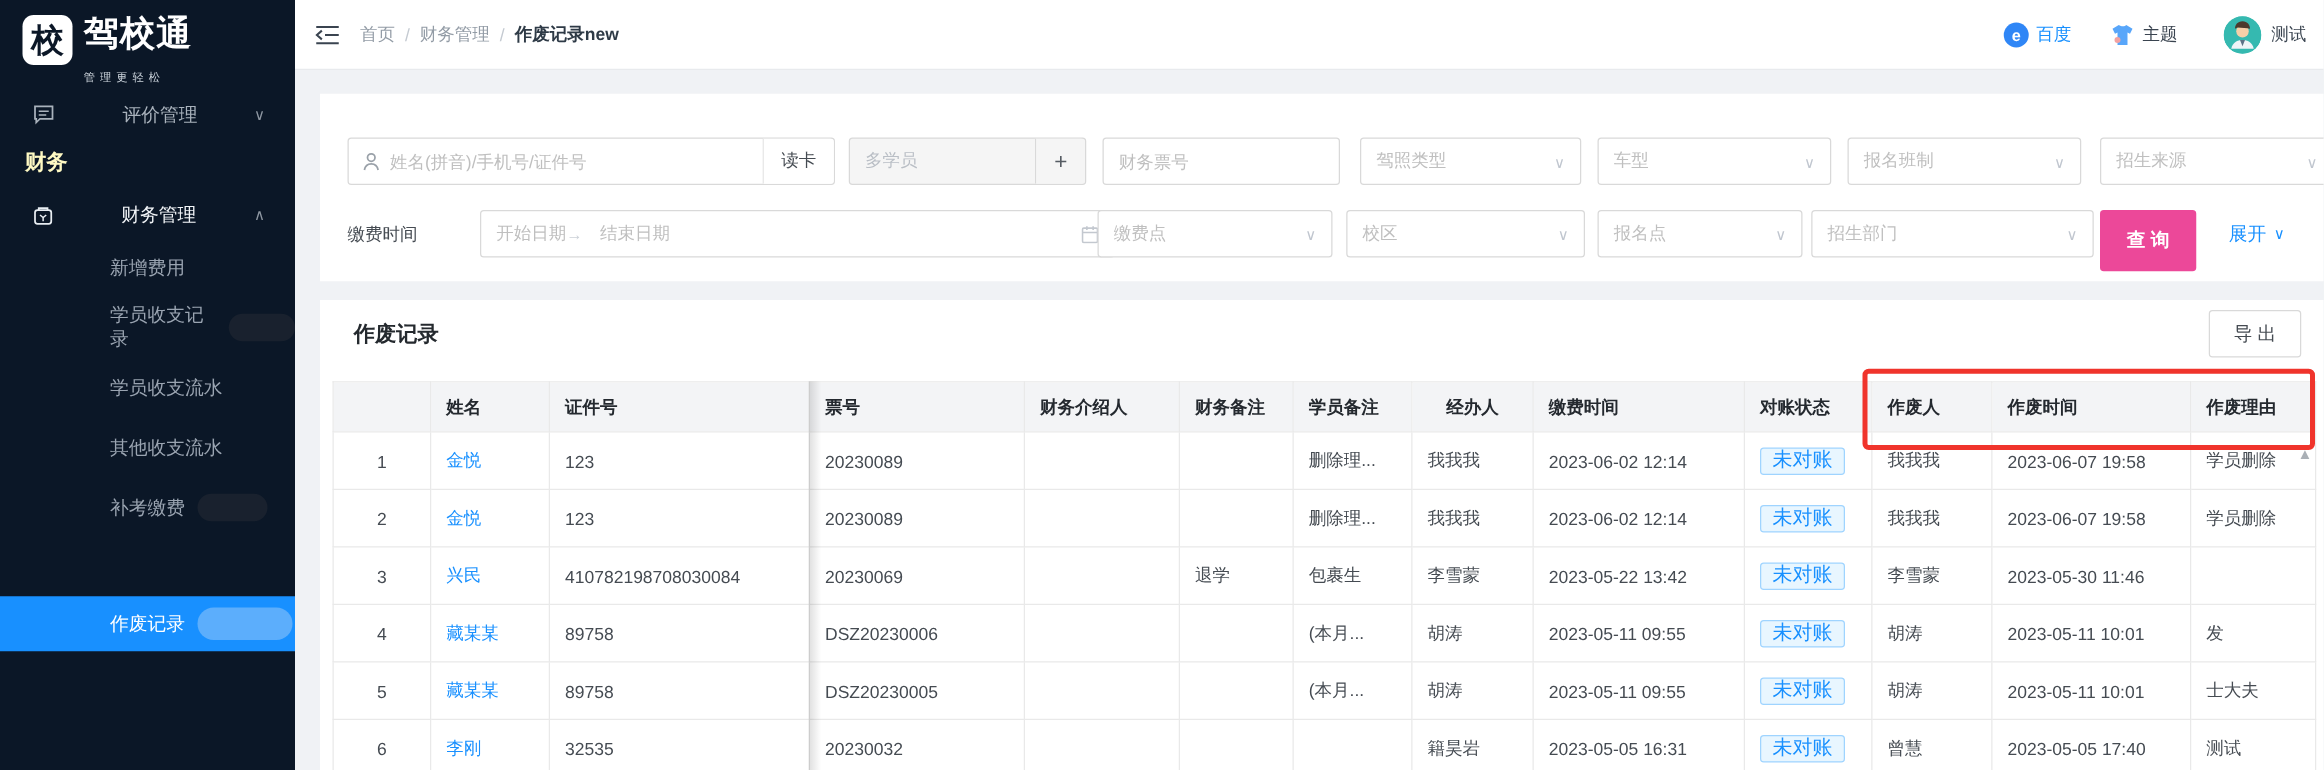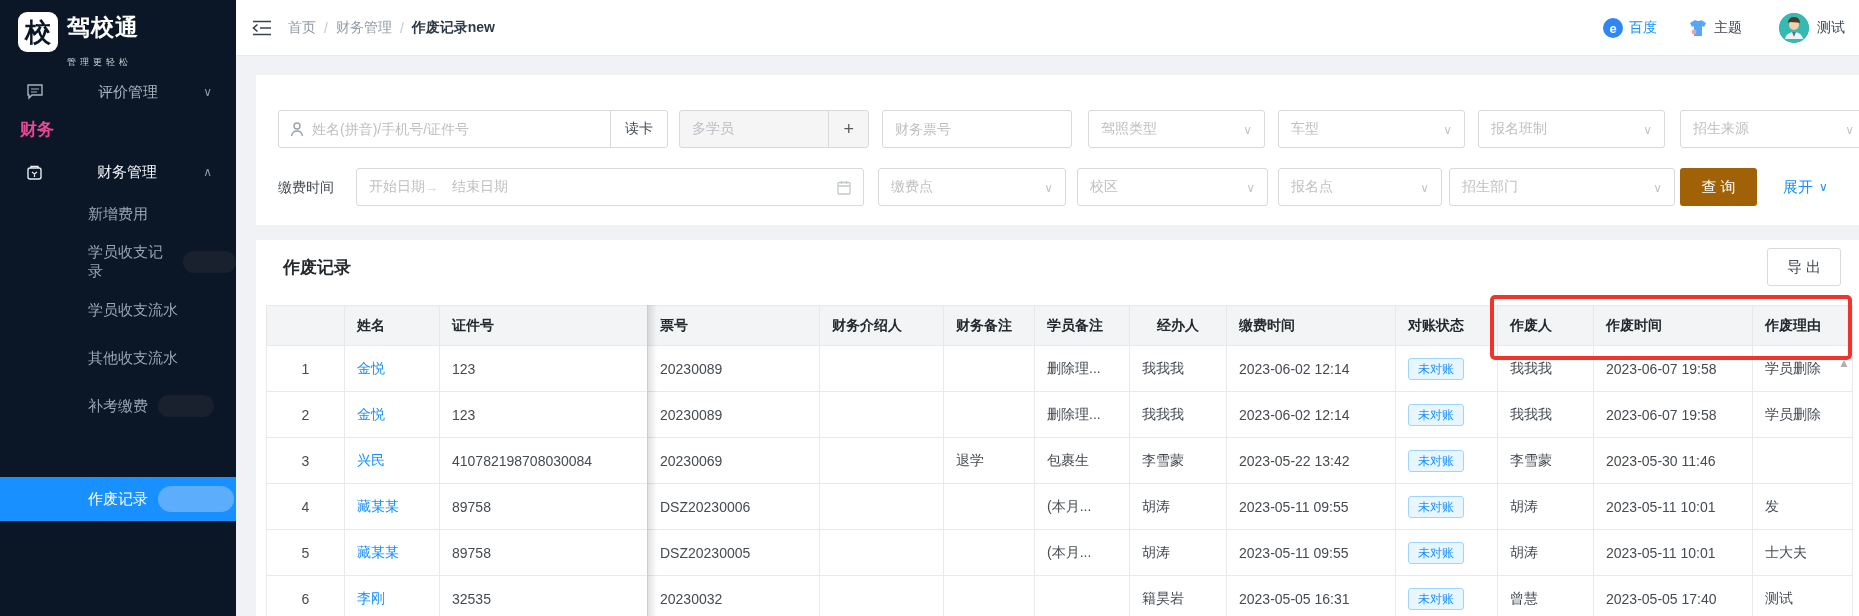--- a/index.html
+++ b/index.html
@@ -6,27 +6,27 @@
   html,body { width:1859px; height:616px; overflow:hidden; background:#f0f2f5;
     font-family:"Liberation Sans","DejaVu Sans",sans-serif; font-size:14px; color:#454b52; }
   .stage { position:relative; width:1859px; height:616px; overflow:hidden; }
 
   
   .sidebar { position:absolute; left:0; top:0; width:236px; height:616px; background:#0b1727; z-index:5; }
   .logo-row { position:absolute; left:18px; top:12px; display:flex; align-items:flex-start; }
   .logo-sq { width:40px; height:40px; background:#fff; color:#0b1727; border-radius:9px;
     font-size:26px; font-weight:bold; display:flex; align-items:center; justify-content:center; }
   .logo-text { margin-left:9px; }
-  .logo-name { color:#fff; font-size:23px; font-weight:bold; line-height:30px; letter-spacing:1px; }
+  .logo-name { color:#fff; font-size:28px; font-weight:bold; line-height:30px; letter-spacing:1px; }
   .logo-tag { color:#cdd5dd; font-size:9px; letter-spacing:4px; margin-top:14px; }
   .side-item { position:absolute; left:0; width:236px; height:40px; display:flex; align-items:center;
     color:#a9b2bc; font-size:15px; cursor:pointer;gap:44px; }
   .side-item .mi { margin-left:26px; margin-right:10px; display:flex; }
   .side-item .chev { position:absolute; right:24px; font-size:12px; color:#8d96a1; }
-  .section-label { position:absolute; left:20px; top:118px; color:#ec4899; font-size:17px; font-weight:bold; }
+  .section-label { position:absolute; left:20px; top:118px; color:#fef9c3; font-size:17px; font-weight:bold; }
   .side-parent { color:#f2f5f8; }
   .sub-item { position:absolute; left:0; width:236px; height:40px; display:flex; align-items:center;
     color:#9aa4b1; font-size:15px; cursor:pointer; padding-left:88px; }
   .sub-item.active { background:#1890ff; color:#fff; height:44px; }
   .blob { display:inline-block; height:22px; width:56px; border-radius:11px; background:#19212e; margin-left:10px; }
   .blob.lite { background:#5caefc; width:76px; height:26px; border-radius:13px; }
 
   
   .topbar { position:absolute; left:236px; top:0; width:1623px; height:56px; background:#fff;
     border-bottom:1px solid #e8eaed; z-index:4; }
@@ -56,40 +56,40 @@
   .sel .chev::after { content:"∨"; color:#c0c6cf; font-size:12px; }
   .inp input { border:0; outline:0; flex:1; font-size:14px; color:#15803d; min-width:0; background:transparent; }
   .inp input::placeholder { color:#bfbfbf; }
   .person-ic { margin:0 8px 0 11px; display:flex; }
   .suffix-btn { height:100%; border-left:1px solid #d9d9d9; display:flex; align-items:center;
     padding:0 14px; color:#454b52; cursor:pointer; background:#fff; border-radius:0 3px 3px 0; }
   .gray { background:#f5f5f5; }
   .gray .suffix-btn { background:#f5f5f5; color:#565c63; font-size:18px; }
   .multi-ph { padding-left:12px; color:#b9bec5; flex:1; }
   .row2-label { position:absolute; left:22px; top:93px; height:38px; line-height:38px; color:#454b52; }
-  .daterange { padding:0 12px; justify-content:space-between; }
+  .daterange { padding:0 12px; justify-content:space-between;margin-left:28px; }
   .dr-arrow::after { content:"→"; color:#ccd1d8; font-size:13px; }
-  .btn-primary { position:absolute; background:#a16207; color:#fff; border:0; border-radius:3px;
-    height:38px; font-size:15px; cursor:pointer; }
+  .btn-primary { position:absolute; background:#ec4899; color:#fff; border:0; border-radius:3px;
+    height:49px; font-size:15px; cursor:pointer;font-weight:bold; }
   .expand { position:absolute; color:#1890ff; height:38px; display:flex; align-items:center; cursor:pointer; font-size:15px; }
   .expand .chev2 { margin-left:6px; font-size:12px; }
 
   .sec-title { position:absolute; left:27px; top:16px; font-size:17px; font-weight:bold; color:#24292e; }
   .btn-plain { position:absolute; background:#fff; border:1px solid #d9d9d9; border-radius:3px;
     height:38px; width:74px; color:#454b52; font-size:15px; cursor:pointer; }
 
   
   table.grid { position:absolute; left:10px; top:65px; width:1586px; border-collapse:collapse; table-layout:fixed; }
   .grid th { height:40px; background:#f3f4f6; font-size:14px; font-weight:bold; color:#24292f;
     text-align:left; padding:0 12px; border:1px solid #e9e9e9; white-space:nowrap; overflow:hidden; }
   .grid td { height:46px; font-size:14px; color:#454b52; padding:0 12px; border:1px solid #e9e9e9;
     background:#fff; white-space:nowrap; overflow:hidden; }
   .grid th.c-index, .grid td.c-index { text-align:center; padding:0 4px; }
   .cell-link { color:#1890ff; cursor:pointer; }
-  .badge { display:inline-block; padding:2px 9px; font-size:12px; color:#1890ff; background:#e8f6ff;
+  .badge { display:inline-block; padding:2px 9px; font-size:16px; color:#1890ff; background:#e8f6ff;
     border:1px solid #9fd4ff; border-radius:3px; line-height:16px; }
   .col-shadow { position:absolute; left:391px; top:65px; width:10px; height:370px; pointer-events:none;
     background:linear-gradient(to right, rgba(0,0,0,0.13), rgba(0,0,0,0)); }
   .redbox { position:absolute; left:1254px; top:239px; width:362px; height:65px;
     border:4px solid #f0342c; border-radius:5px; pointer-events:none; z-index:8; }
   .scroll-tri { position:absolute; left:1602px; top:300px; color:#aab0b6; font-size:12px; z-index:9; cursor:pointer; }
 </style>
 </head>
 <body>
 

